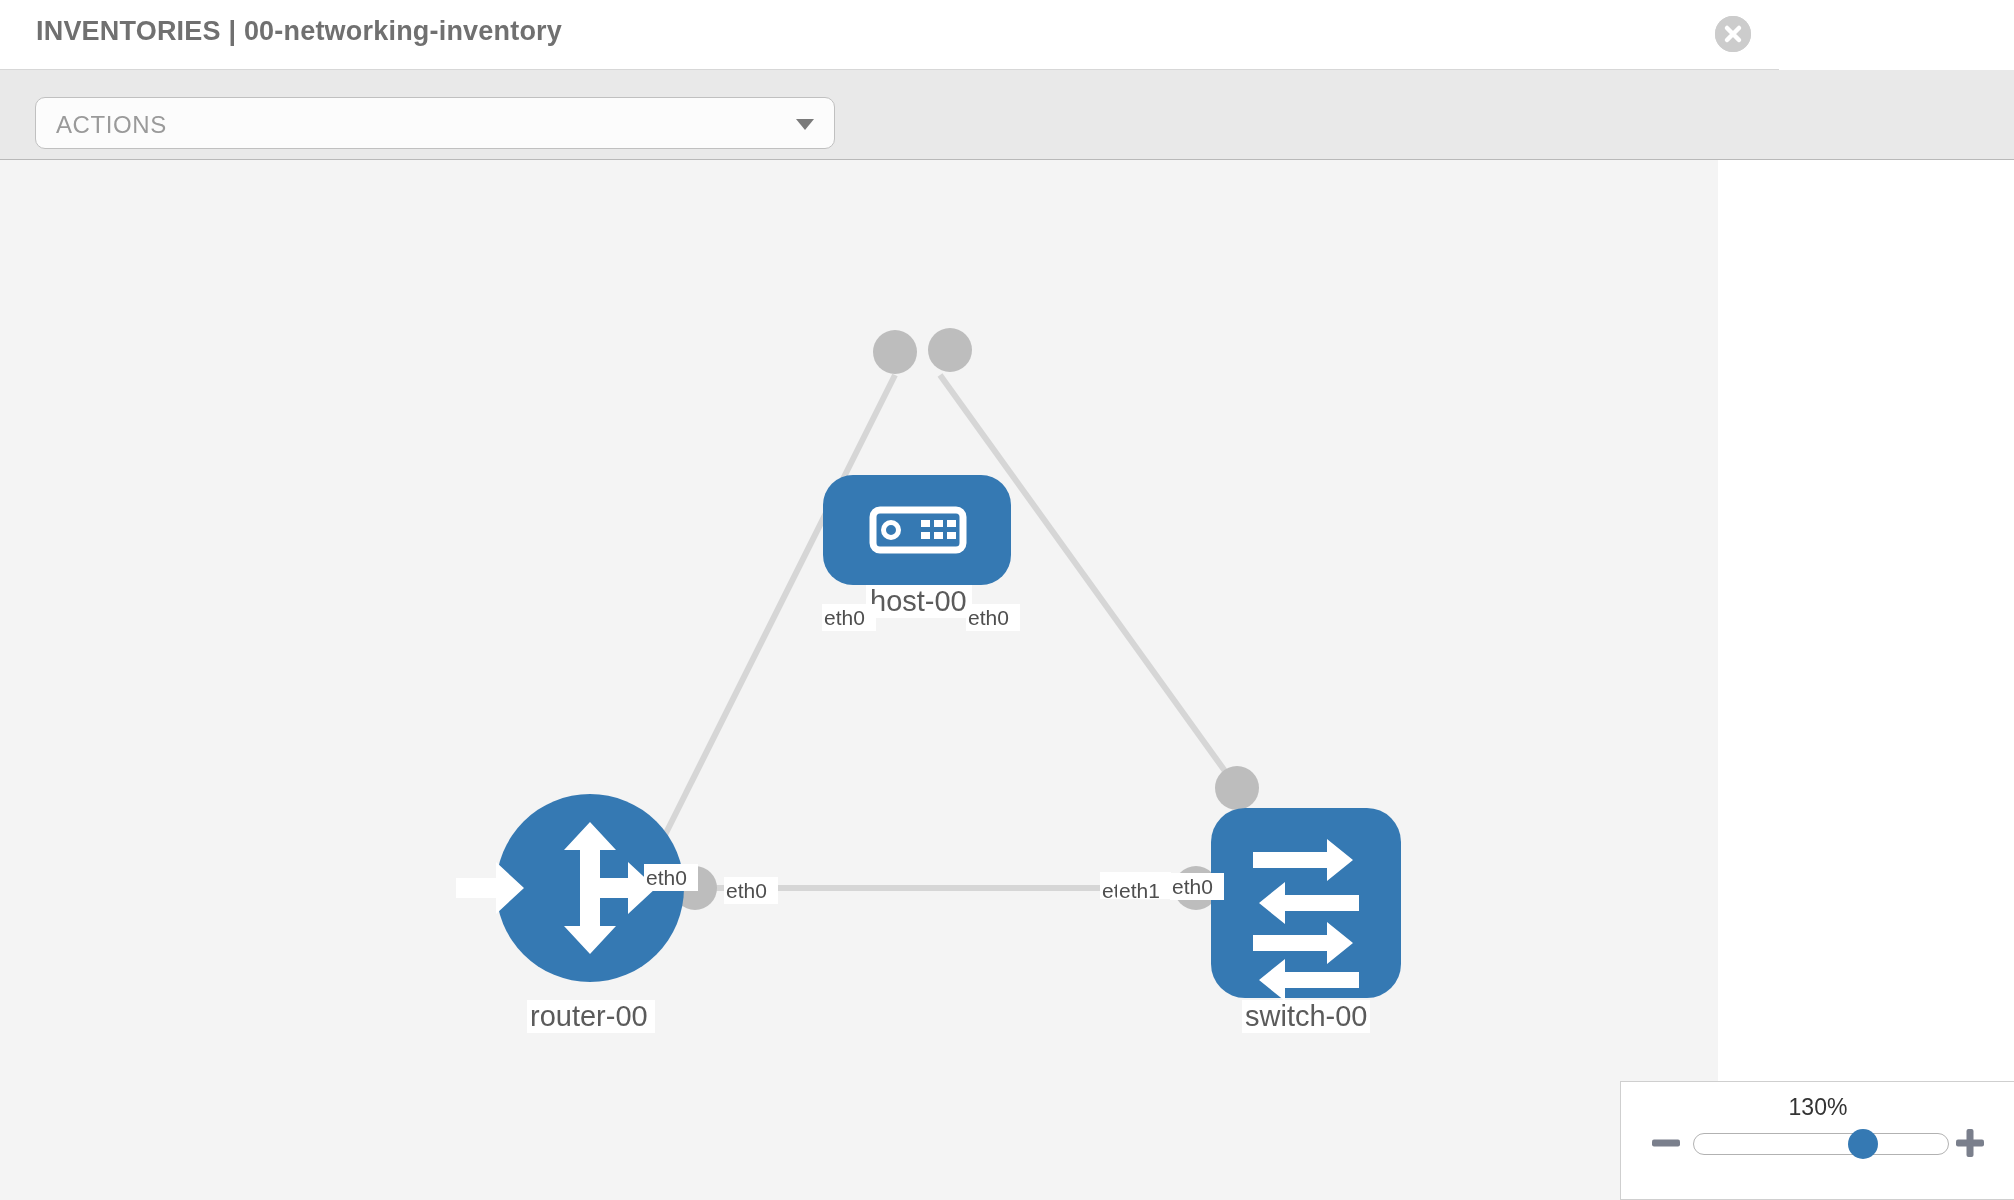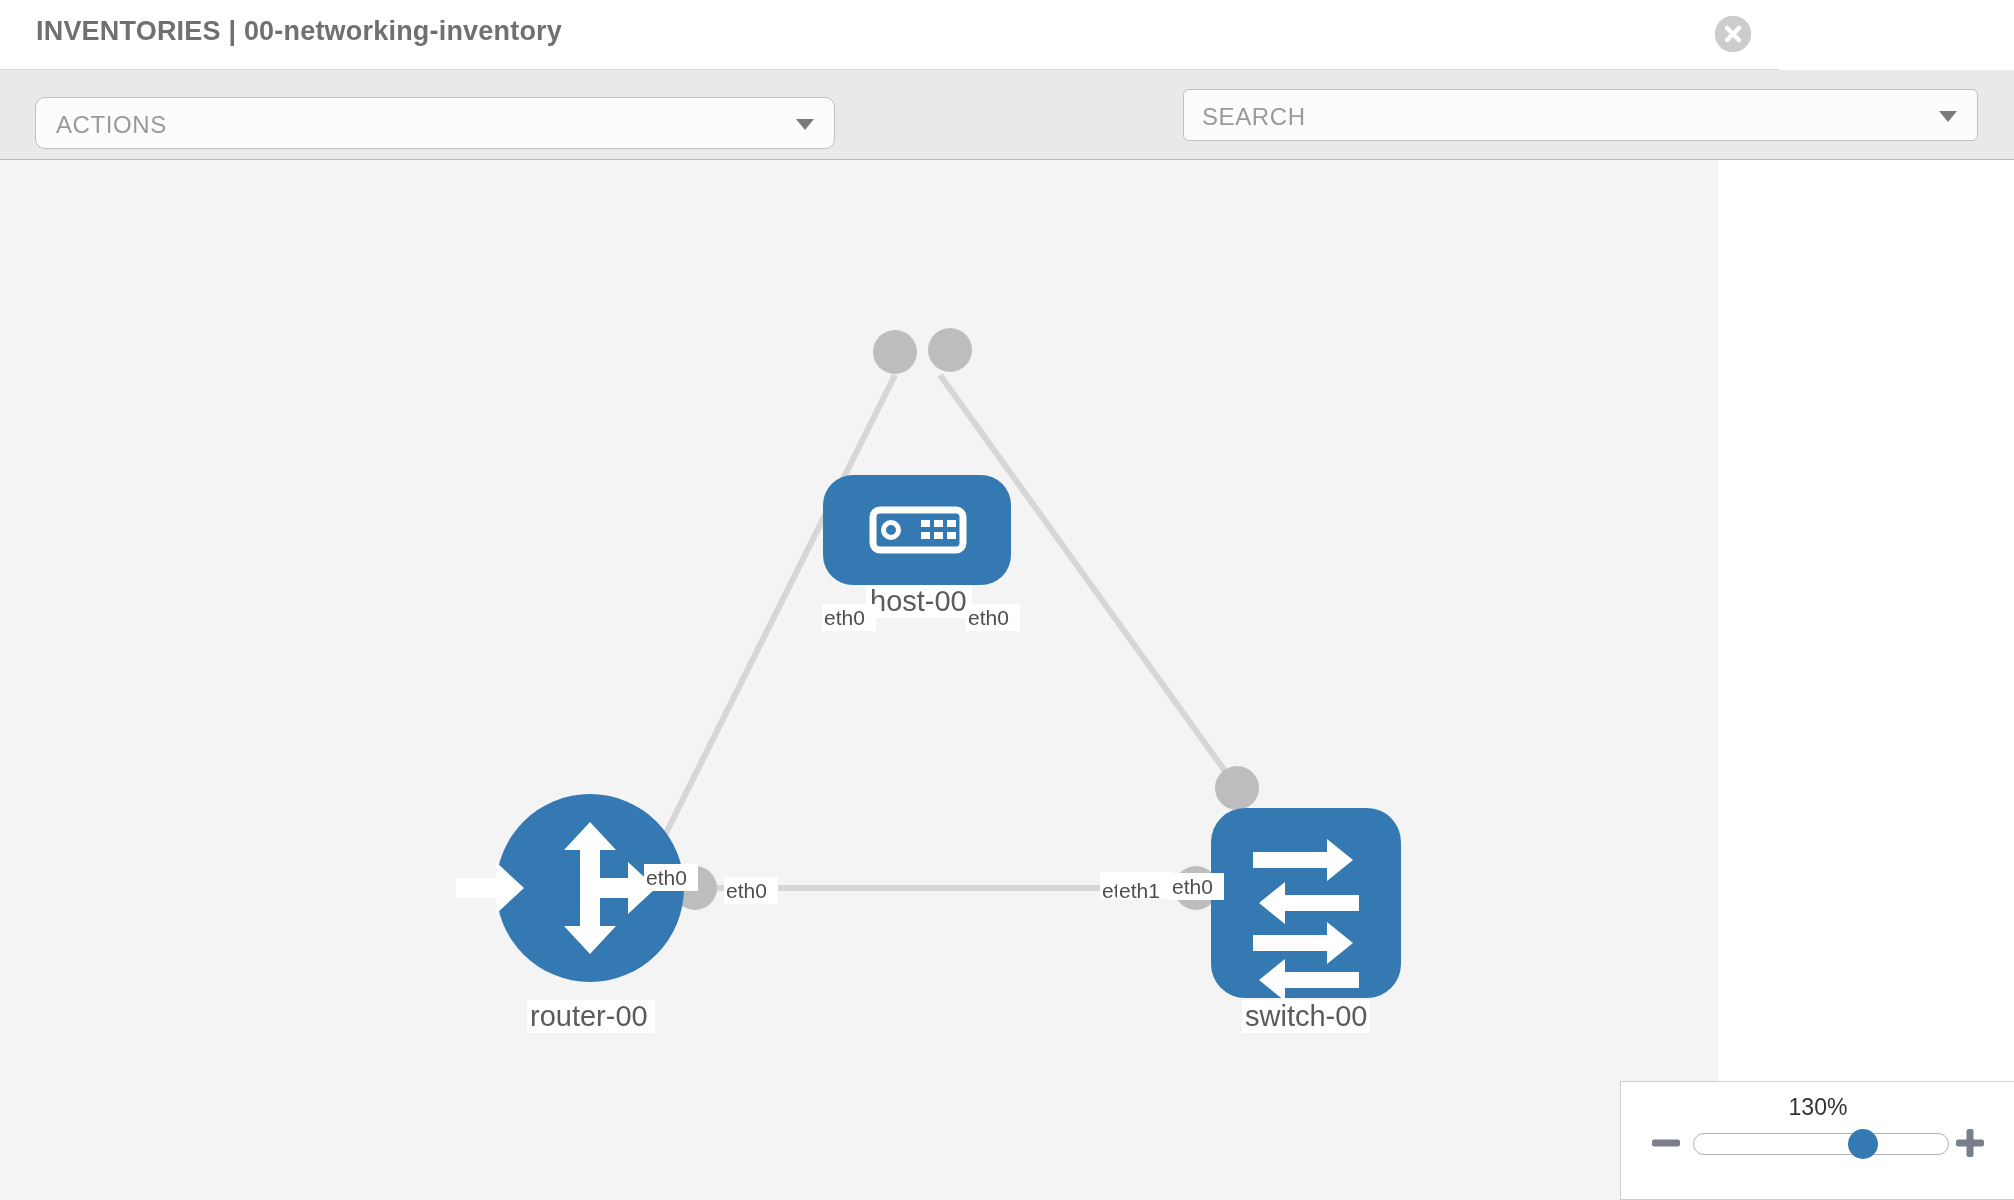--- a/index.html
+++ b/index.html
@@ -232,24 +232,20 @@
   <div class="tool-icon" id="key-ico">
     <svg width="44" height="44" viewBox="0 0 44 44">
       <g fill="none" stroke="#808592" stroke-width="4.3" stroke-linecap="round">
         <circle cx="16.5" cy="15.5" r="7"></circle>
         <path d="M21.3 20.6 L33 32.3"></path>
         <path d="M29 28 L33.5 23.8"></path>
       </g>
     </svg>
   </div>
 
-  <div class="search-box">
-    <span class="lbl">SEARCH</span>
-    <span class="caret"></span>
-  </div>
 </div>
 
 <div class="canvas">
   <svg class="topology-svg" width="2014" height="1040" viewBox="0 0 2014 1040">
 
     <g>
 
       <line x1="640" y1="725" x2="895" y2="215" stroke="#d6d6d6" stroke-width="6"></line>
 
       <line x1="940" y1="215" x2="1235" y2="625" stroke="#d6d6d6" stroke-width="6"></line>

